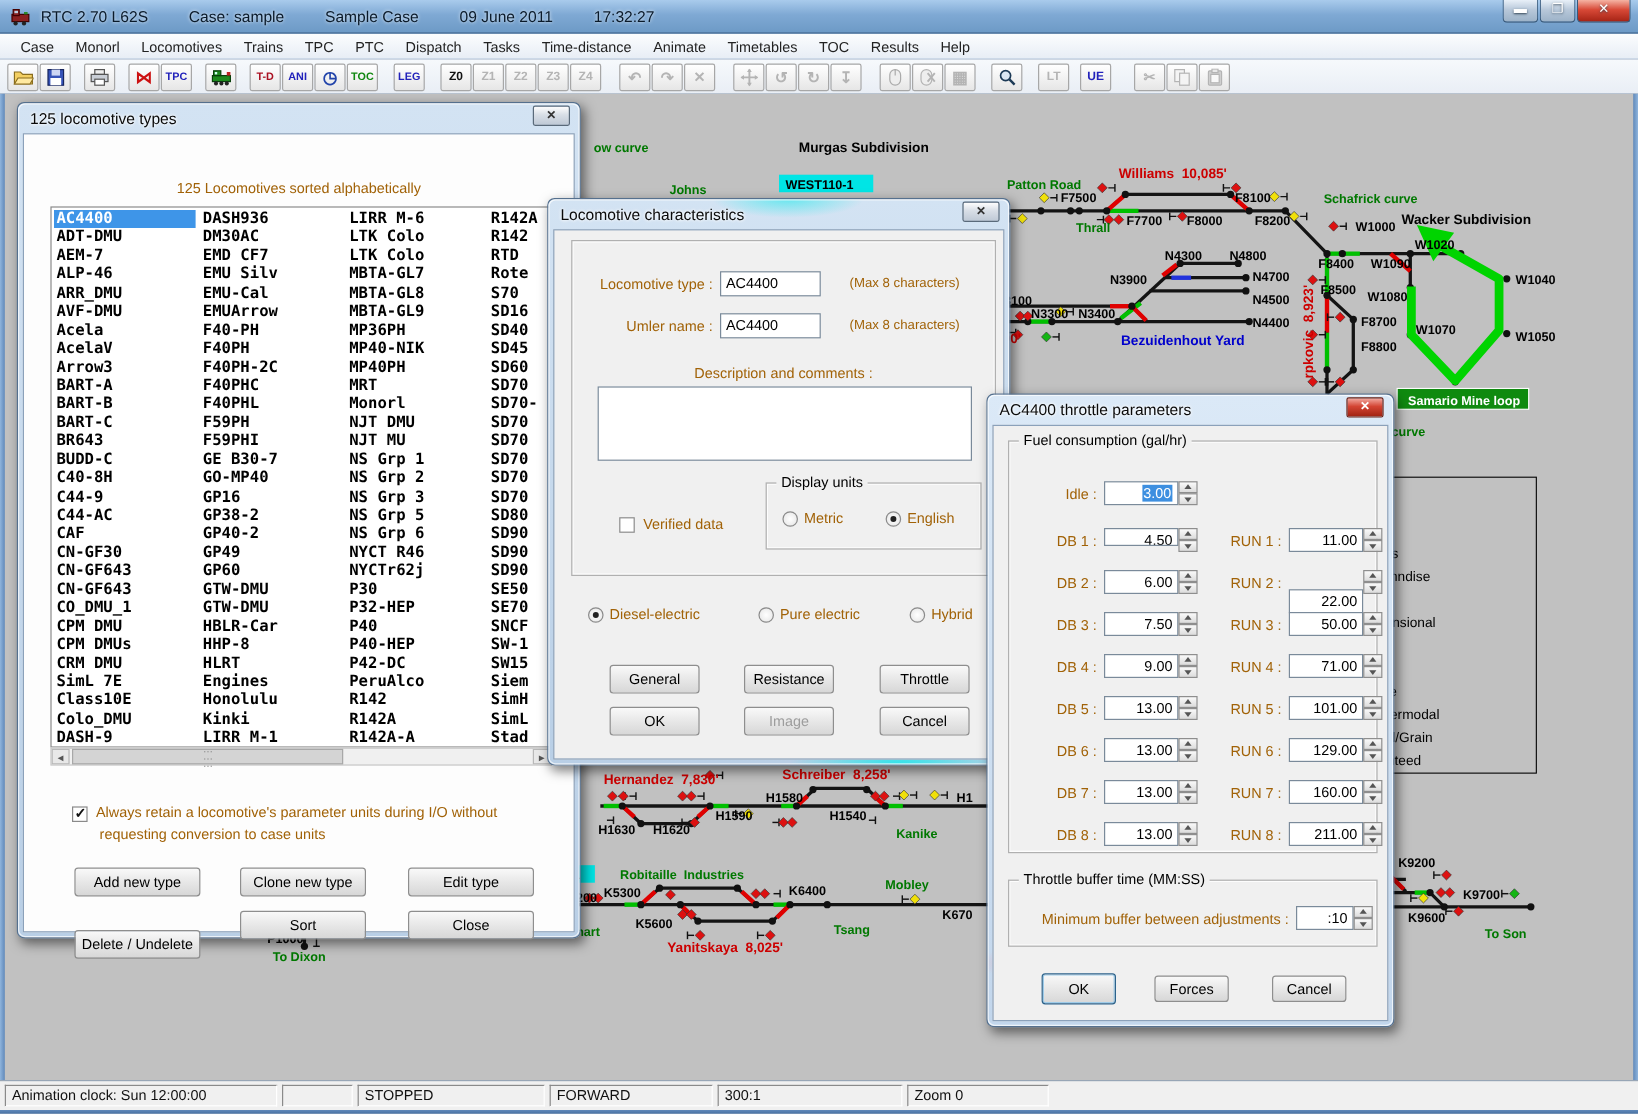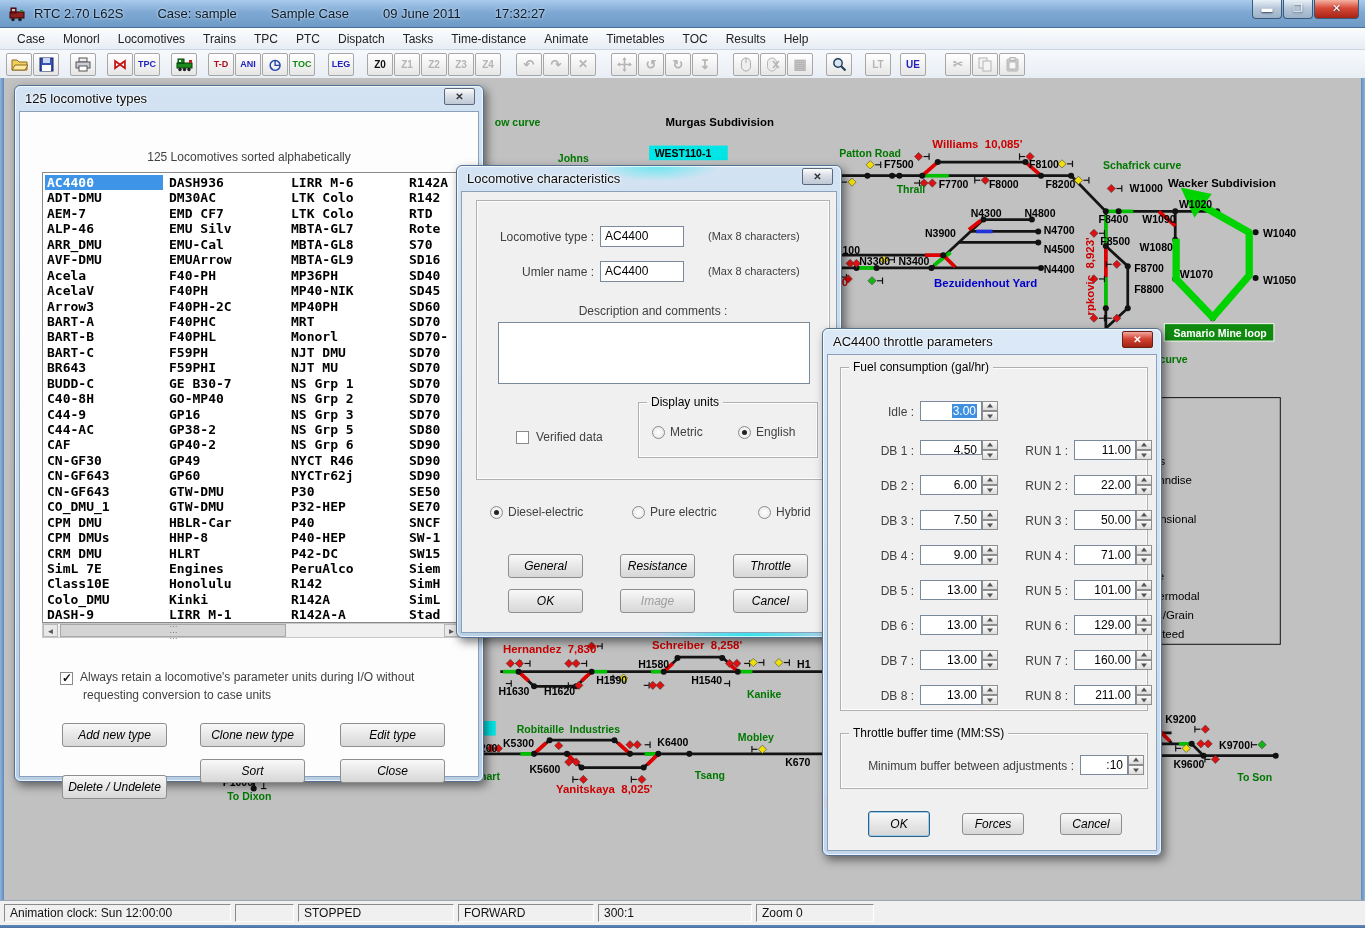--- a/index.html
+++ b/index.html
@@ -47,27 +47,27 @@
   .dclient { position:absolute; left:4px; right:4px; bottom:4px; top:25px; border:1px solid #8ba1ba; background:#f0f0f0; }
   .d1 { left:14px; top:7px;  width:470px; height:697px; background:linear-gradient(#d3e3f3,#b9cfe6); z-index:10; }
   .d2 { left:456px; top:87px; width:386px; height:473px; z-index:20;
     background:radial-gradient(ellipse 130px 30px at 76% 100%, rgba(0,235,235,.75), rgba(0,235,235,0) 70%),
                radial-gradient(ellipse 90px 22px at 52% 0%, rgba(0,235,235,.5), rgba(0,235,235,0) 70%),
                linear-gradient(#d3e3f3,#b9cfe6); }
   .d3 { left:822px; top:250px; width:340px; height:528px; z-index:30;
     background:radial-gradient(ellipse 70px 20px at 12% 90%, rgba(240,150,150,.55), rgba(240,150,150,0) 70%),
                linear-gradient(#dbe9f7,#c2d6ec); }
   .abs { position:absolute; }
-  .lbl { font-size:12px; color:#404040; white-space:nowrap; }
+  .lbl { font-size:12px; color:#a16207; white-space:nowrap; }
   .lbl.sm { font-size:11px; }
   .rt { text-align:right; }
   .ctr { text-align:center; }
 
   .btn { position:absolute; background:linear-gradient(#f9f9f9,#e9e9e9 45%,#d7d7d7); border:1px solid #8e8e8e;
-    border-radius:3px; font-size:12px; color:#000; text-align:center;font-style:italic; }
+    border-radius:3px; font-size:12px; color:#000; text-align:center; }
   .btn.dis { color:#9d9d9d; }
   .btn.def { border:1px solid #2c628b; box-shadow:inset 0 0 0 1px #9ecbe8; }
 
   .inp { position:absolute; background:#fff; border:1px solid #7a8a9a; font-size:12px; padding:2px 4px; white-space:nowrap; overflow:hidden; }
   .inp.num { text-align:right; }
   .selhl { background:#3d8fe0; color:#fff; padding:0 1px; }
   .spin { position:absolute; width:16px; display:flex; flex-direction:column; }
   .spin div { flex:1; border:1px solid #8e8e8e; background:linear-gradient(#fafafa,#dcdcdc); position:relative; }
   .spin div::after { content:''; position:absolute; left:50%; top:50%; transform:translate(-50%,-50%);
     border:3px solid transparent; }
@@ -849,21 +849,21 @@
               <div class="up"></div>
               <div class="dn"></div>
             </div>
             <div class="abs lbl rt" style="left: 168px; top: 89px; width: 72px;">RUN 1 :</div>
             <div class="inp num" style="left: 246px; top: 85px; width: 62px; height: 20px;">11.00</div>
             <div class="spin" style="left: 308px; top: 85px; height: 20px;">
               <div class="up"></div>
               <div class="dn"></div>
             </div>
             <div class="abs lbl rt" style="left: 168px; top: 124px; width: 72px;">RUN 2 :</div>
-            <div class="inp num" style="left: 246px; top: 120px; width: 62px; height: 20px;">22.00</div>
+            <div class="inp num" style="left: 246px; top: 136px; width: 62px; height: 20px;">22.00</div>
             <div class="spin" style="left: 308px; top: 120px; height: 20px;">
               <div class="up"></div>
               <div class="dn"></div>
             </div>
             <div class="abs lbl rt" style="left: 168px; top: 159px; width: 72px;">RUN 3 :</div>
             <div class="inp num" style="left: 246px; top: 155px; width: 62px; height: 20px;">50.00</div>
             <div class="spin" style="left: 308px; top: 155px; height: 20px;">
               <div class="up"></div>
               <div class="dn"></div>
             </div>

